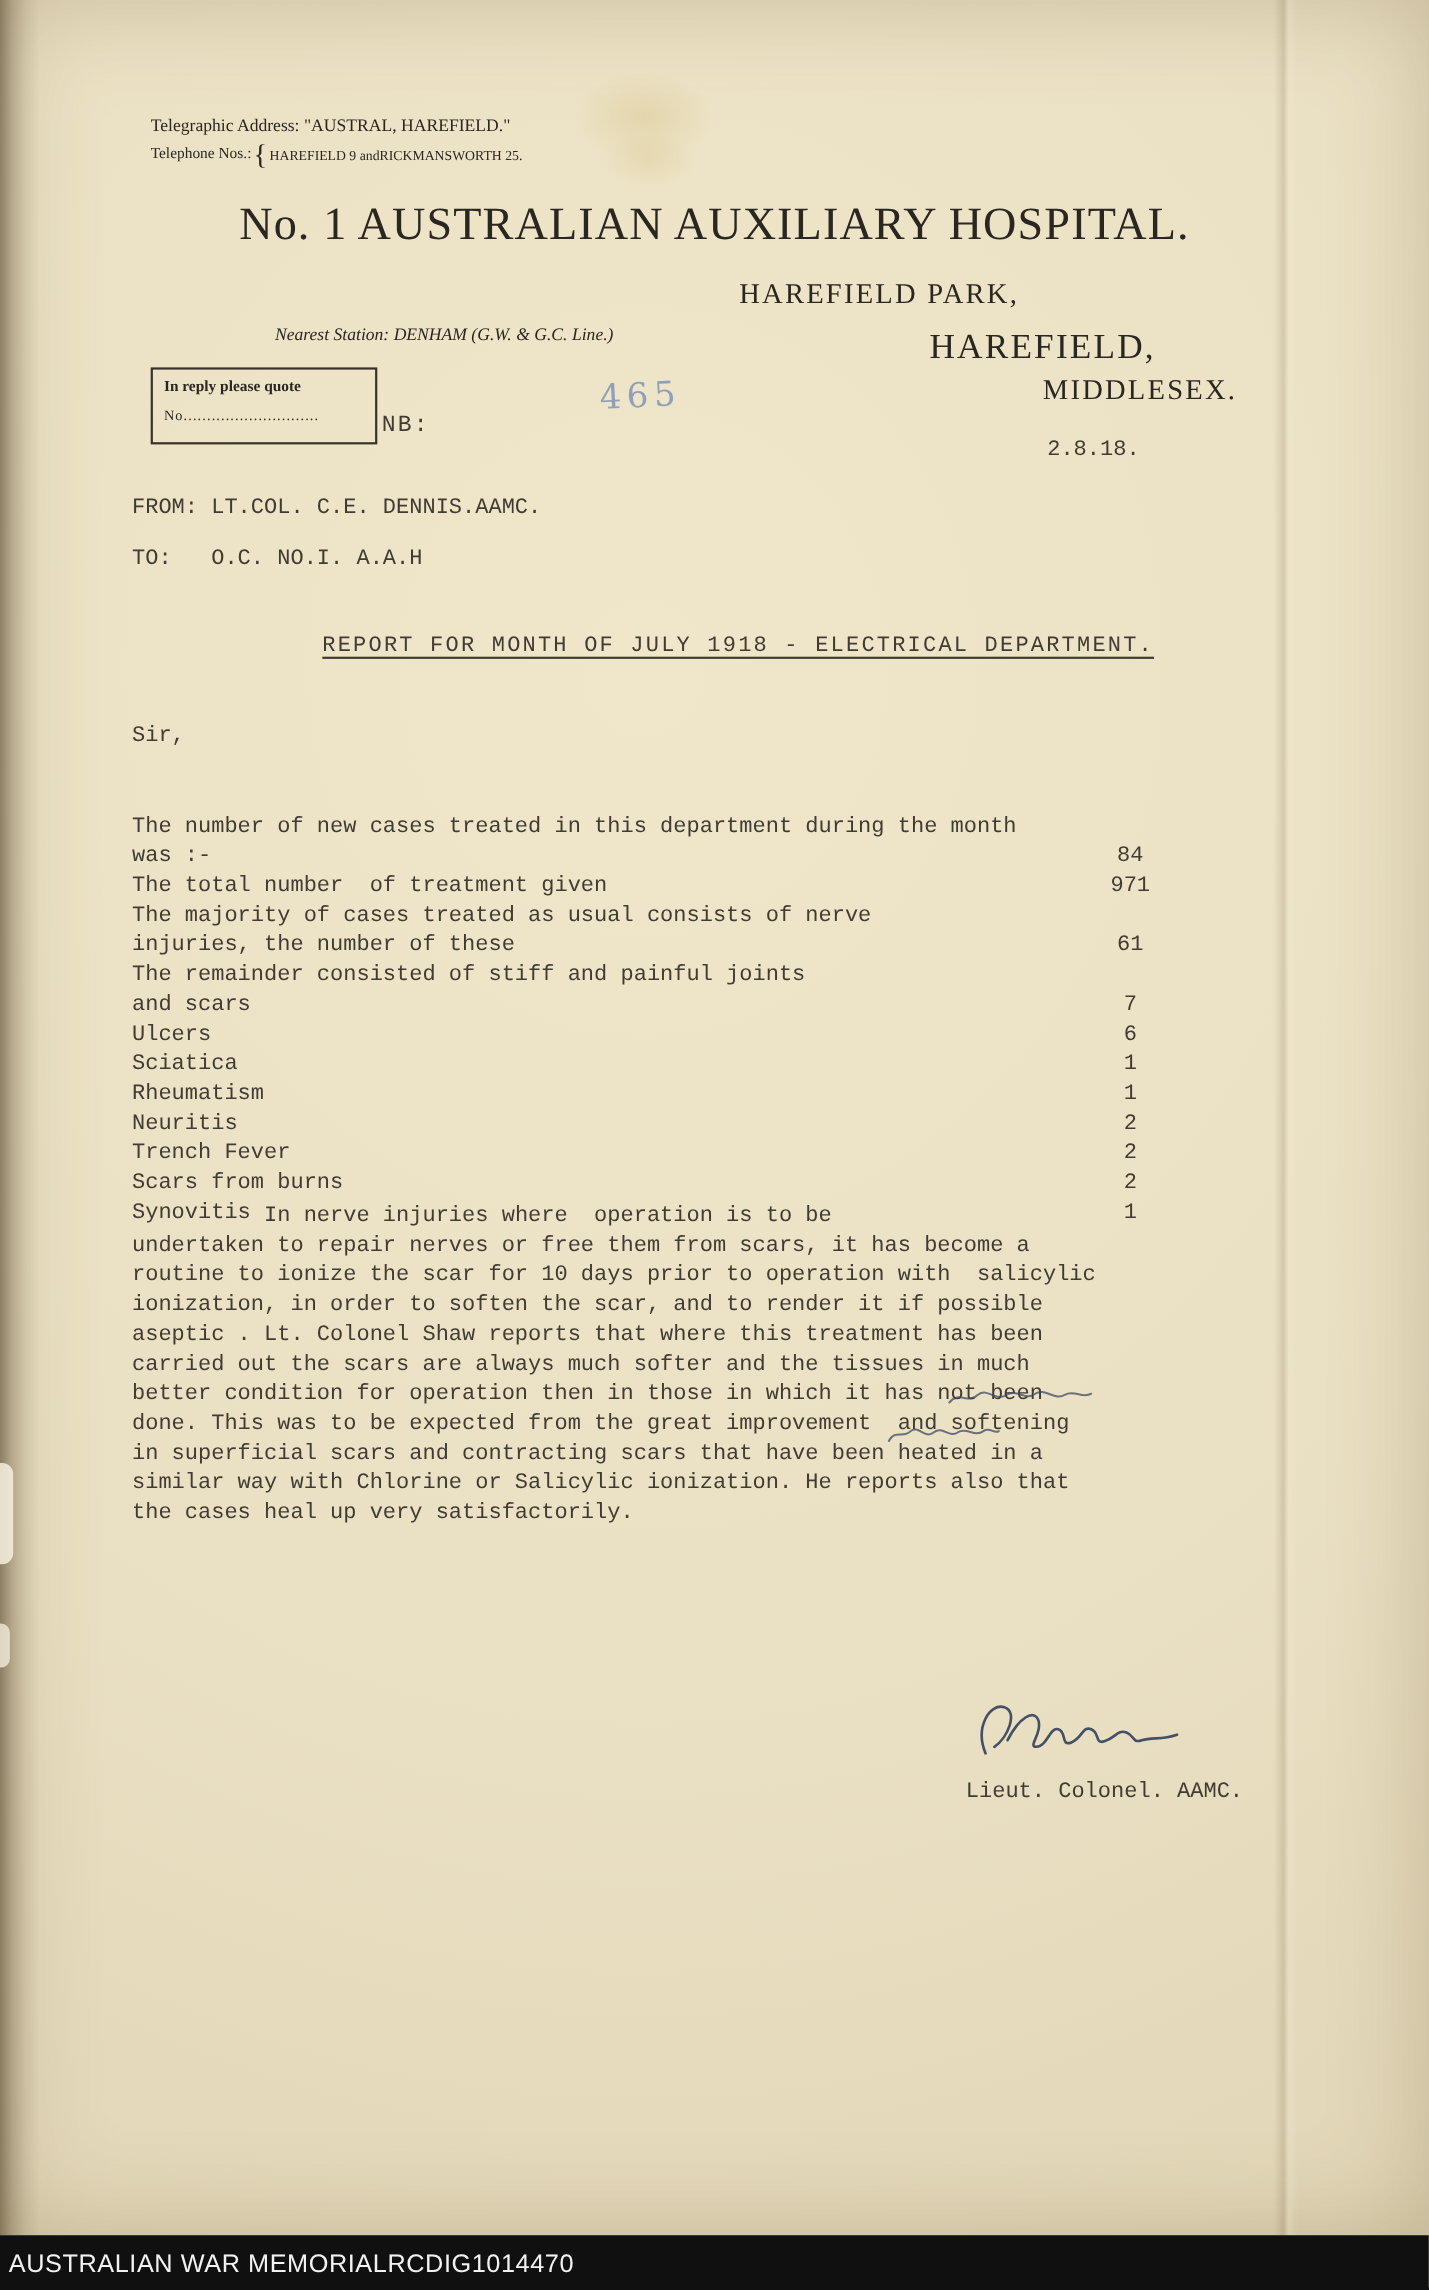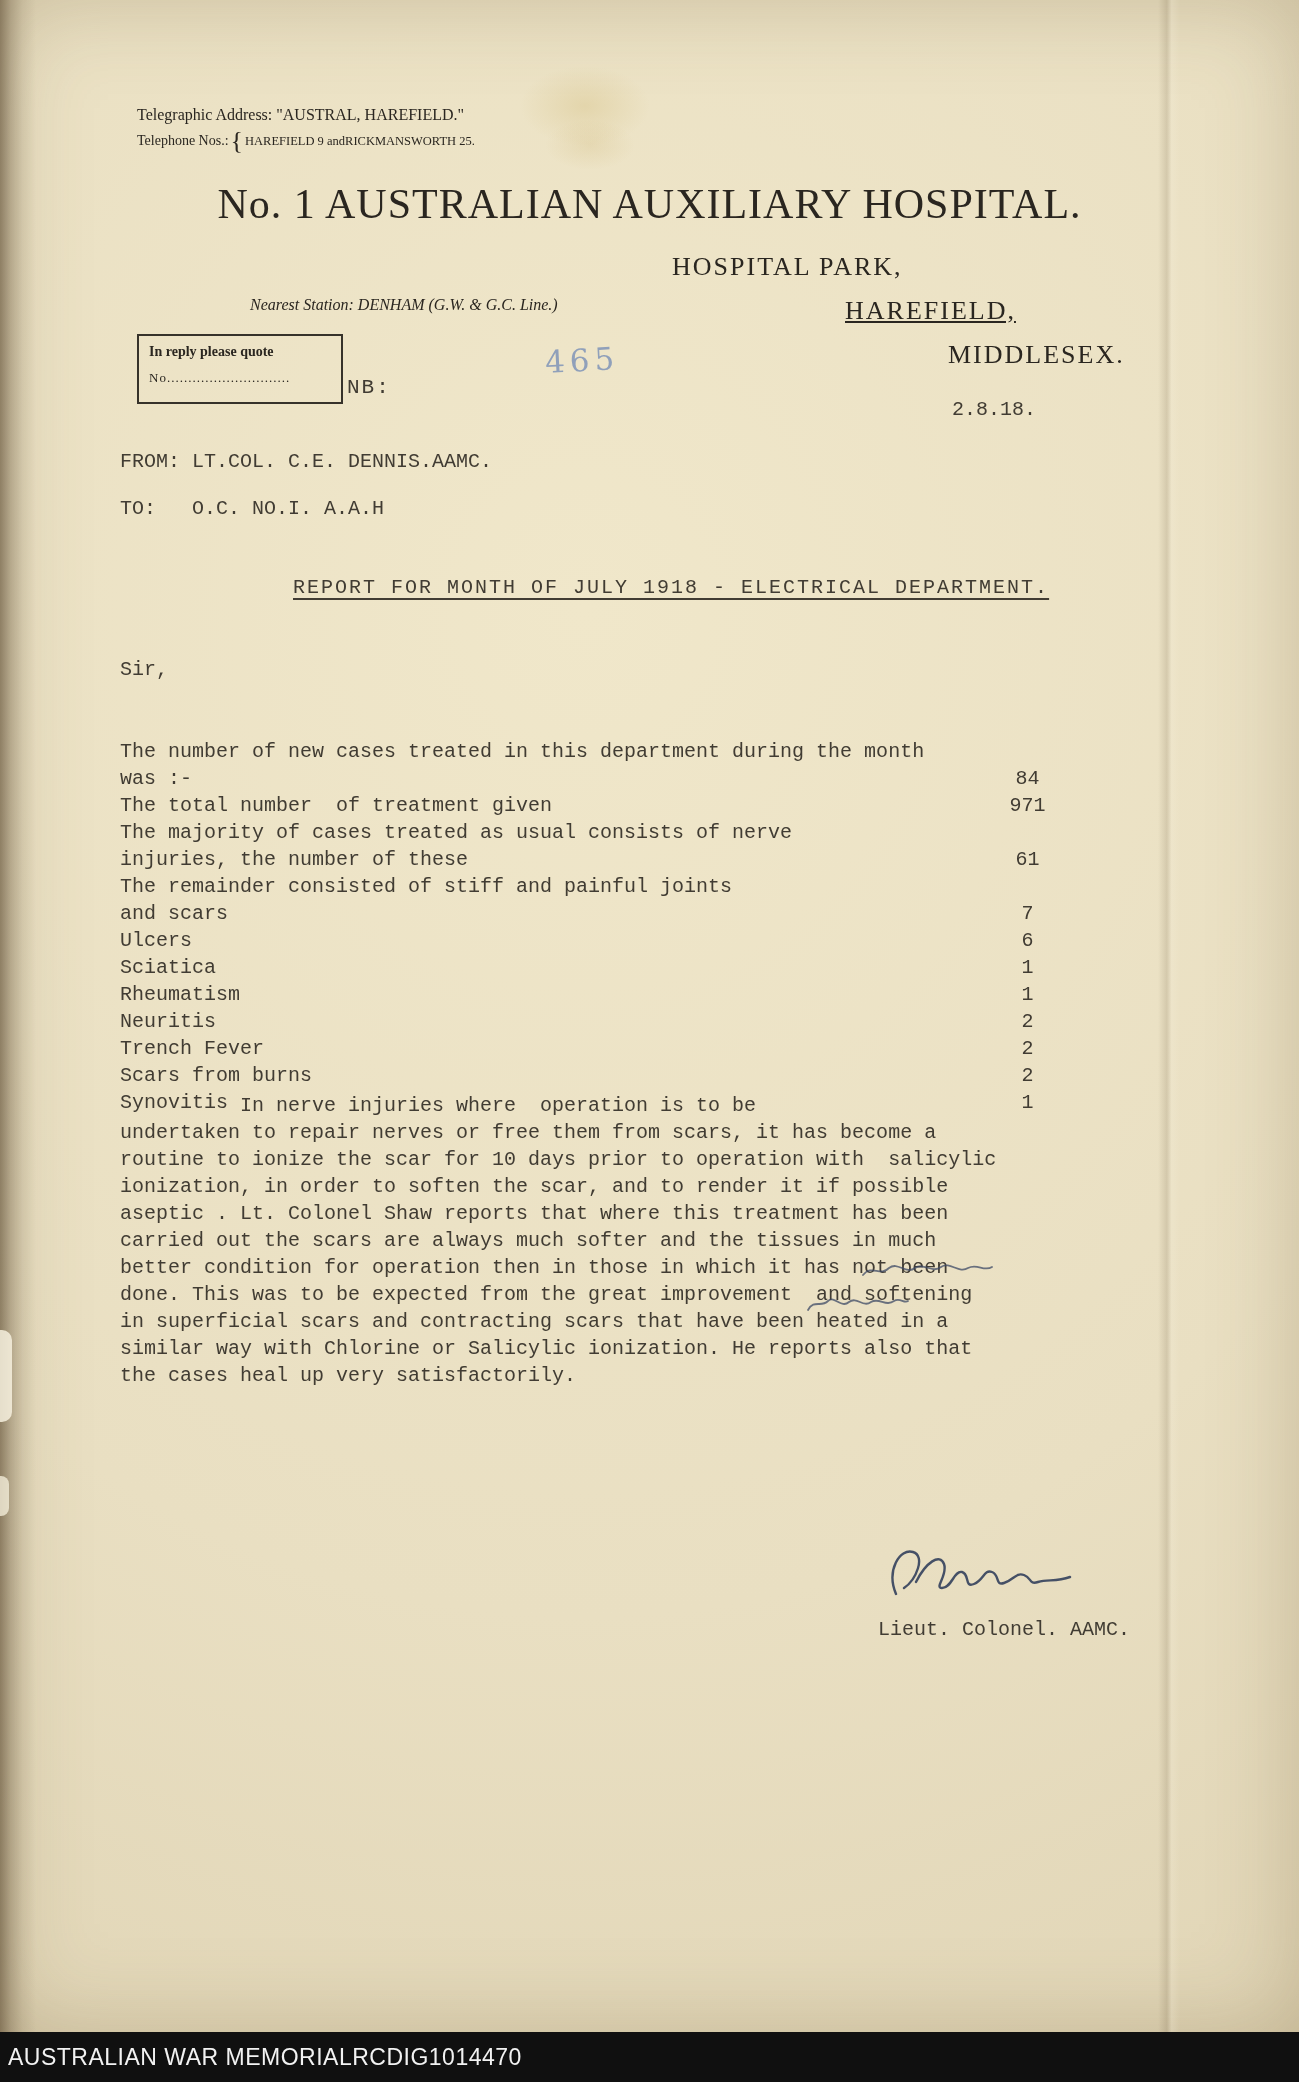--- a/index.html
+++ b/index.html
@@ -23,21 +23,21 @@
   .print{color:#2a2620;}
   .telegraphic{position:absolute;left:137px;top:106px;font-size:16px;}
   .telephone{position:absolute;left:137px;top:128px;display:flex;align-items:center;}
   .telephone .tel-label{font-size:14px;}
   .telephone .brace{font-size:26px;line-height:26px;margin:0 2px;font-weight:400;}
   .telephone .tel-lines{display:flex;flex-direction:row;}
   .telephone .tel-lines span{font-size:12.5px;line-height:13px;}
   .hospital-title{position:absolute;left:0;right:0;top:180px;text-align:center;
          font-size:42px;letter-spacing:1px;}
   .addr1{position:absolute;left:672px;top:252px;font-size:26px;letter-spacing:2px;}
-  .addr2{position:absolute;left:845px;top:296px;font-size:26px;letter-spacing:2px;text-decoration:underline;}
+  .addr2{position:absolute;left:845px;top:296px;font-size:32px;letter-spacing:2px;}
   .addr3{position:absolute;left:948px;top:340px;font-size:26px;letter-spacing:2px;}
   .nearest{position:absolute;left:250px;top:296px;font-size:16px;font-style:italic;}
   .reply-box{position:absolute;left:137px;top:334px;width:182px;height:52px;
          border:2.5px solid #36322a;padding:8px 10px 6px 10px;}
   .reply-box .rb1{font-size:14px;font-weight:bold;display:block;}
   .reply-box .rb2{font-size:13px;display:block;margin-top:10px;letter-spacing:1px;}
 
   
   .typed{font-family:"Liberation Mono",monospace;color:#413c33;}
   .nb{position:absolute;left:347px;top:376px;font-size:21px;letter-spacing:2px;}
@@ -87,21 +87,21 @@
       <span class="tel-label">Telephone Nos.:</span>
       <span class="brace">{</span>
       <span class="tel-lines">
         <span>HAREFIELD 9 and</span>
         <span>RICKMANSWORTH 25.</span>
       </span>
     </div>
 
     <div class="hospital-title print">No. 1 AUSTRALIAN AUXILIARY HOSPITAL.</div>
 
-    <div class="addr1 print">HOSPITAL PARK,</div>
+    <div class="addr1 print">HAREFIELD PARK,</div>
     <div class="addr2 print">HAREFIELD,</div>
     <div class="addr3 print">MIDDLESEX.</div>
 
     <div class="nearest print">Nearest Station: DENHAM (G.W. &amp; G.C. Line.)</div>
 
     <div class="reply-box print">
       <span class="rb1">In reply please quote</span>
       <span class="rb2">No.............................</span>
     </div>
 

